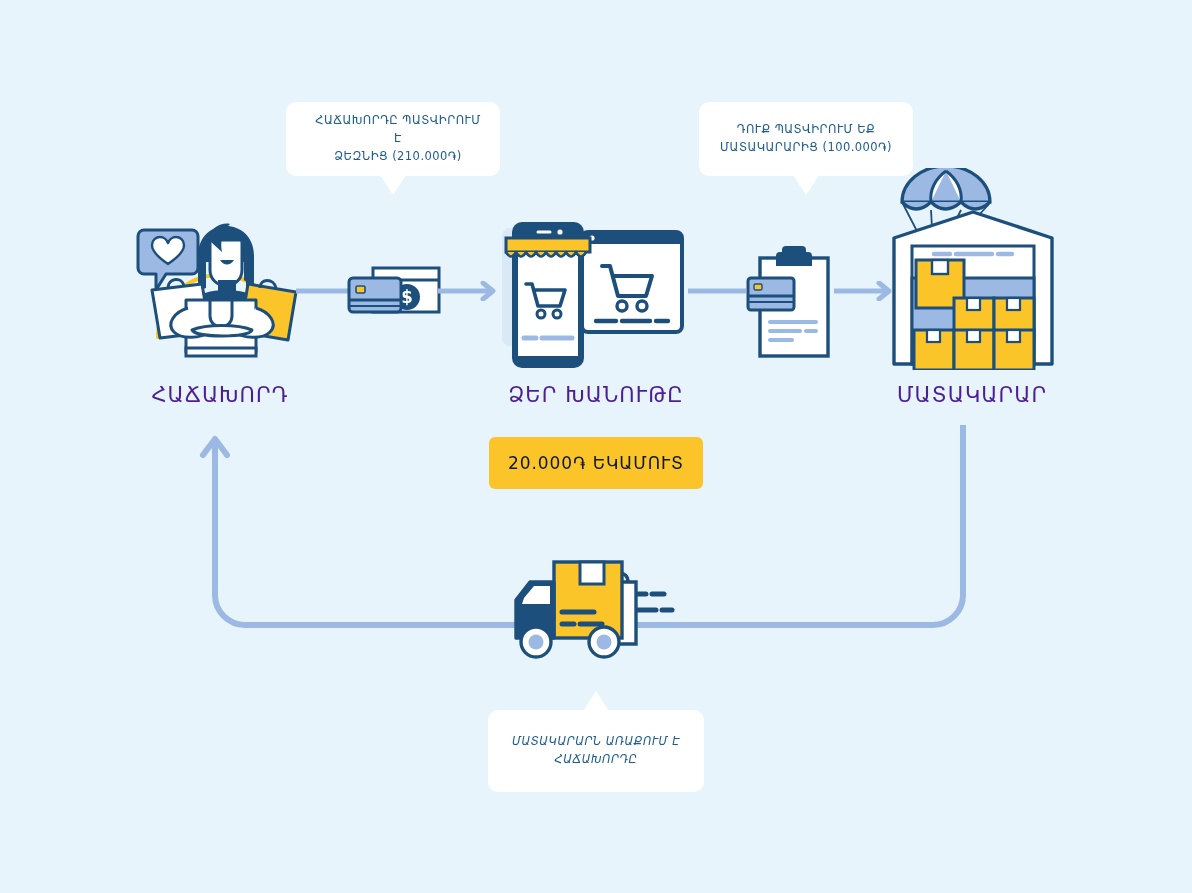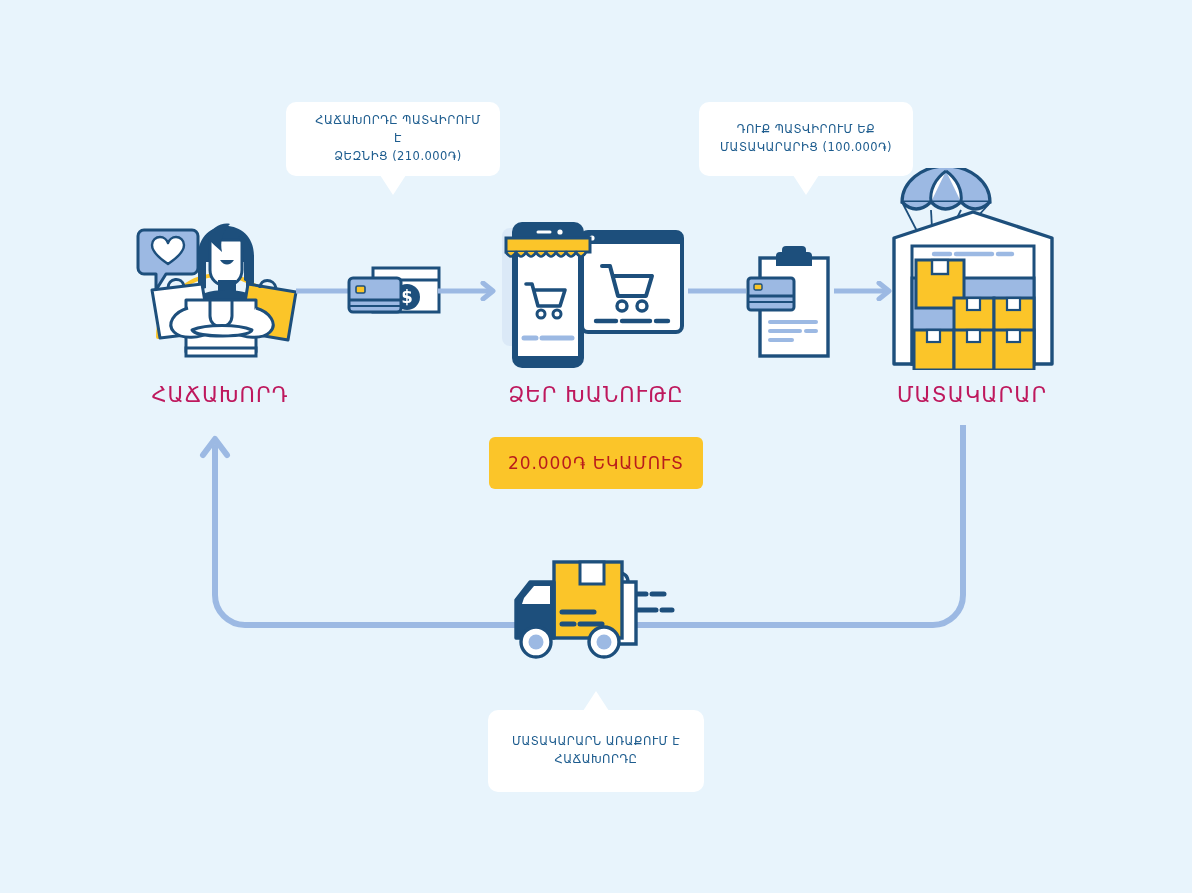--- a/index.html
+++ b/index.html
@@ -48,44 +48,44 @@
     top: -19px;
     left: 50%;
     margin-left: -13px;
     border-left: 13px solid transparent;
     border-right: 13px solid transparent;
     border-bottom: 20px solid #ffffff;
   }
 
   #callout-customer { left: 286px; top: 102px; width: 214px; height: 74px; padding-left: 24px; }
   #callout-supplier { left: 683px; top: 102px; width: 214px; height: 74px; margin-left: 16px; }
-  #callout-delivery { left: 488px; top: 710px; width: 216px; height: 82px; }
+  #callout-delivery { left: 488px; top: 710px; width: 216px; height: 82px; font-style: italic; }
 
   
   .node-label {
     position: absolute;
     text-align: center;
-    color: #be185d;
+    color: #4c1d95;
     font-size: 21px;
     letter-spacing: 1.1px;
     white-space: nowrap;
   }
   #label-customer { left: 120px; top: 383px; width: 200px; }
   #label-store    { left: 486px; top: 383px; width: 220px; }
   #label-supplier { left: 872px; top: 383px; width: 200px; }
 
   
   #income-badge {
     position: absolute;
     left: 489px; top: 437px;
     width: 214px; height: 52px;
     background: #fbc529;
     border-radius: 6px;
     display: flex; align-items: center; justify-content: center;
-    color: #b91c1c;
+    color: #0f172a;
     font-size: 17px;
     letter-spacing: 0.9px;
     white-space: nowrap;
   }
 
   
   .art { position: absolute; }
   #art-customer { left: 130px; top: 212px; width: 180px; height: 165px; }
   #art-payment  { left: 345px; top: 262px; width: 100px; height: 62px; }
   #art-store    { left: 494px; top: 214px; width: 196px; height: 162px; }

